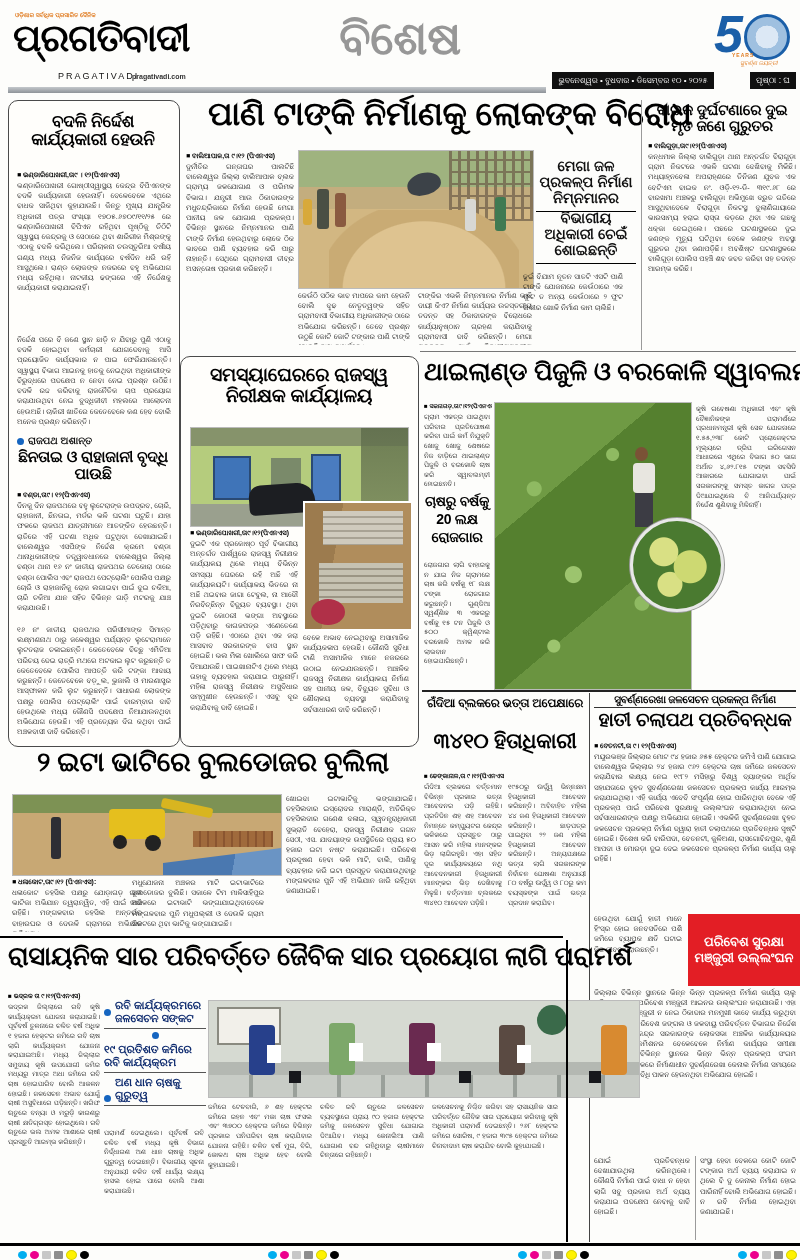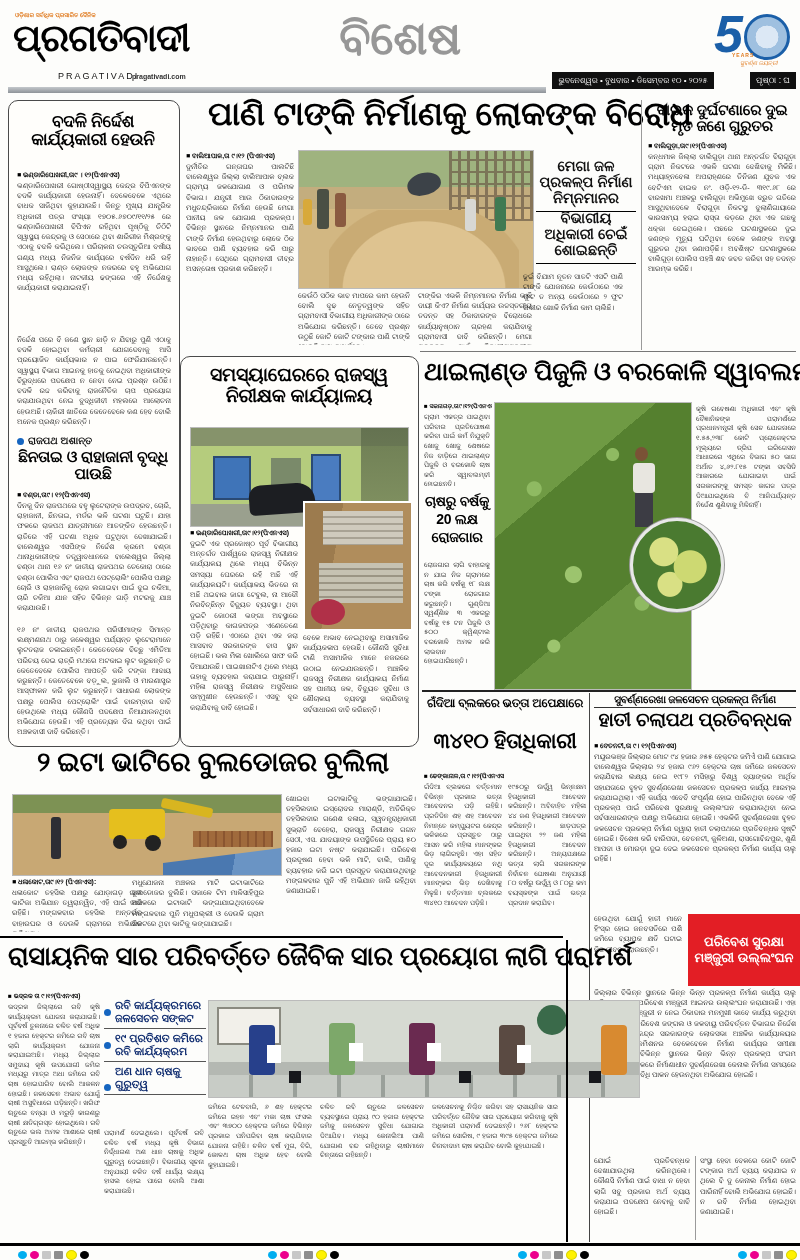--- a/index.html
+++ b/index.html
@@ -184,21 +184,21 @@
   <div class="abs" style="left:0px;top:936px;width:563px;height:2px;background:#000;"></div>
   <div class="abs hl" style="left:8px;top:942px;width:554px;font-size:26px;white-space:nowrap;">ରାସାୟନିକ ସାର ପରିବର୍ତ୍ତେ ଜୈବିକ ସାର ପ୍ରୟୋଗ ଲାଗି ପରାମର୍ଶ</div>
   <div class="abs dl" style="left:8px;top:992px;width:94px;font-size:6.4px;">■ ଭଦ୍ରକ ତା ୯।୧୨(ପିଏନଏସ)</div>
   <div class="abs body" style="left:8px;top:1002px;width:92px;height:238px;font-size:6.8px;">ଭଦ୍ରକ ଜିଲ୍ଲାରେ ରବି କୃଷି କାର୍ଯ୍ୟକ୍ରମ ଯୋଜନା କରାଯାଇଛି। ପୂର୍ବବର୍ଷ ତୁଳନାରେ ଚଳିତ ବର୍ଷ ଅଧିକ ୧ ହଜାର ହେକ୍ଟର ଜମିରେ ରବି ଚାଷ ଲାଗି କାର୍ଯ୍ୟକ୍ରମ ଯୋଜନା କରାଯାଇଅଛି। ମଧ୍ୟ ଜିଲ୍ଲାର ସମୁଦାୟ କୃଷି ଉପଯୋଗୀ ଜମିର ମଧ୍ୟରୁ ମାତ୍ର ଅଧା ଜମିରେ ରବି ଚାଷ ହୋଇପାରିବ ବୋଲି ଆକଳନ ହୋଇଛି। ଜଳସେଚନ ଅଭାବ ଯୋଗୁଁ ଚାଷୀ ଅସୁବିଧାରେ ପଡ଼ିଛନ୍ତି। ଖରିଫ ଋତୁରେ ବନ୍ୟା ଓ ମରୁଡ଼ି କାରଣରୁ ଚାଷୀ କ୍ଷତିଗ୍ରସ୍ତ ହୋଇଥିଲେ। ରବି ଋତୁରେ ଭଲ ଅମଳ ଆଶାରେ ଚାଷୀ ପ୍ରସ୍ତୁତି ଆରମ୍ଭ କରିଛନ୍ତି।</div>
 
   <div class="abs" style="left:104px;top:996px;width:102px;">
     <div class="kick" style="font-size:11px;color:#0d2a6e;padding:3px 0;border-bottom:1px solid #555;">
       <span class="dot"></span>
       <span>ରବି କାର୍ଯ୍ୟକ୍ରମରେ ଜଳସେଚନ ସଙ୍କଟ</span>
     </div>
-    <div class="kick" style="font-size:11px;color:#0d2a6e;padding:3px 0;border-bottom:1px solid #555;">
+    <div class="kick" style="font-size:11px;color:#0d2a6e;padding:3px 0;border-bottom:1px solid #555;flex-direction:column;">
       <span class="dot"></span>
       <span>୧୯ ପ୍ରତିଶତ କମିରେ ରବି କାର୍ଯ୍ୟକ୍ରମ</span>
     </div>
     <div class="kick" style="font-size:11px;color:#0d2a6e;padding:3px 0;border-bottom:1px solid #555;align-items:flex-end;">
       <span class="dot"></span>
       <span>ଅଣ ଧାନ ଚାଷକୁ ଗୁରୁତ୍ୱ</span>
     </div>
   </div>
   <div class="abs body" style="left:104px;top:1128px;width:100px;height:112px;font-size:6.8px;">ପରାମର୍ଶ ଦେଇଥିଲେ। ପୂର୍ବବର୍ଷ ରବି ଚଳିତ ବର୍ଷ ମଧ୍ୟ କୃଷି ବିଭାଗ ନିର୍ଦ୍ଧାରଣ ଅଣ ଧାନ ଚାଷକୁ ଅଧିକ ଗୁରୁତ୍ୱ ଦେଇଛନ୍ତି।
         ବିଭାଗୀୟ ସୂଚନା ଅନୁଯାୟୀ ଚଳିତ ବର୍ଷ ଧାର୍ଯ୍ୟ ଲକ୍ଷ୍ୟ ହାସଲ ହୋଇ ପାରେ ବୋଲି ଆଶା କରାଯାଉଛି।</div>

